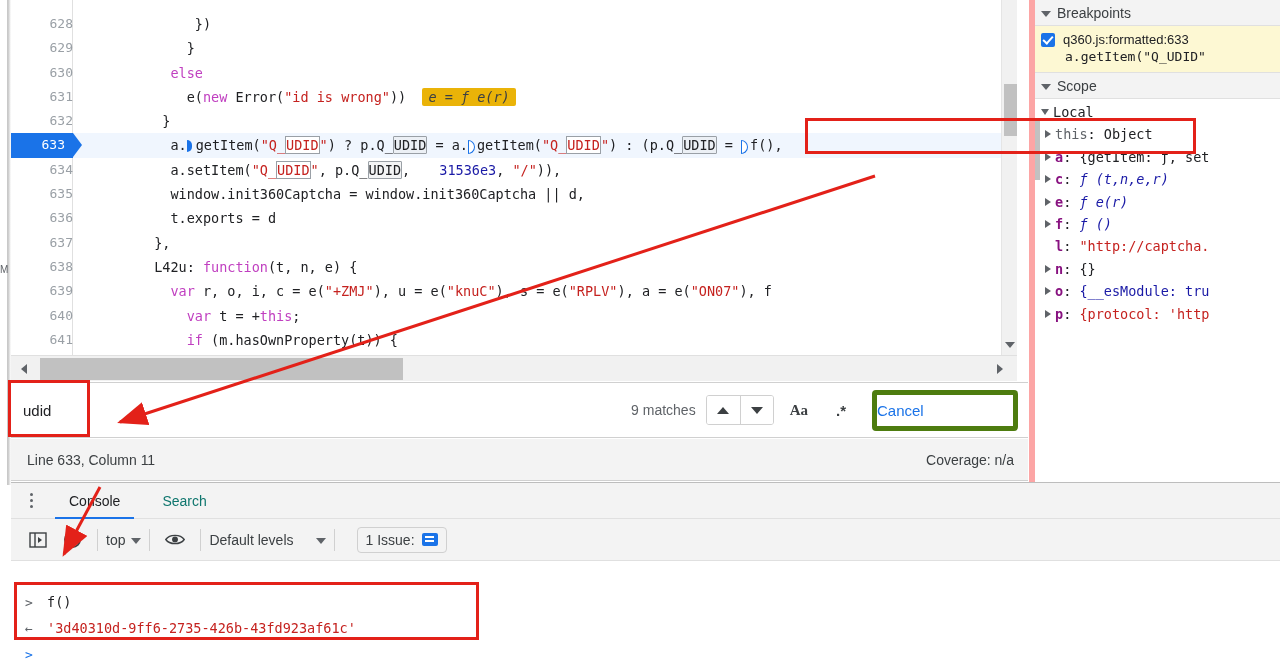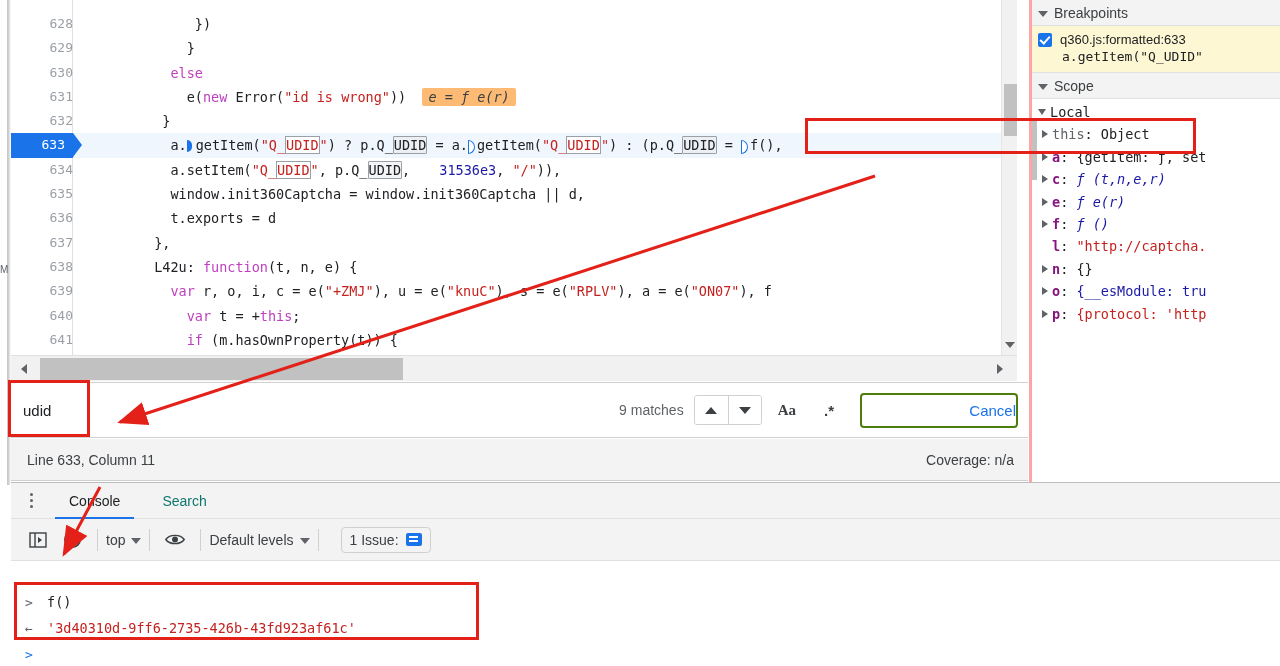--- a/index.html
+++ b/index.html
@@ -69,21 +69,21 @@
   .pl  { color: #202124; }
 
   .tok-box {
     border: 1px solid #9aa0a6; background: #e8eaed88;
     padding: 0 0px; border-radius: 1px;
   }
   .tok-box-active {
     border: 1px solid #9aa0a6; background: #ffffff;
   }
   .inline-eval {
-    background: #fdba74; color: #3c4043; padding: 1px 6px; border-radius: 2px;
+    background: #eab308; color: #3c4043; padding: 1px 6px; border-radius: 2px;
     font-style: italic;
   }
   .step-marker {
     display: inline-block; width: 9px; height: 13px; vertical-align: -2px;
     position: relative;
   }
   .step-marker::before {
     content:""; position:absolute; left:0; top:1px;
     width:5px; height:12px; background:#1a73e8;
     border-radius: 0 7px 7px 0;
@@ -148,37 +148,37 @@
   }
   .navbtn + .navbtn { border-left: 1px solid #d0d0d0; }
   .chev { width: 0; height: 0; }
   .chev.up { border-left:6px solid transparent; border-right:6px solid transparent; border-bottom:7px solid #3c4043; }
   .chev.down { border-left:6px solid transparent; border-right:6px solid transparent; border-top:7px solid #3c4043; }
   .toggle-aa { font-weight: bold; font-size: 15px; color:#3c4043; margin-right: 28px; cursor:pointer;
                font-family:"Liberation Serif", serif; }
   .toggle-regex { font-weight: bold; font-size: 15px; color:#3c4043; margin-right: 26px; cursor:pointer;
                   font-family:"Liberation Sans", sans-serif;}
   .cancel-btn {
-    border: 2px solid #4d7c0f; border-radius: 4px; background: #fff;
-    color: #1a73e8; font-size: 15px; padding: 7px 0; width: 158px; text-align:right;
+    border: 5px solid #4d7c0f; border-radius: 4px; background: #fff;
+    color: #1a73e8; font-size: 15px; padding: 7px 0; width: 146px; text-align:left;
     margin-right: 10px; cursor: pointer;
   }
 
   
   .statusbar {
     position: absolute; left: 11px; top: 439px; width: 1017px; height: 42px;
     background: #f3f3f3; border-bottom: 1px solid #d0d0d0;
     display: flex; align-items: center; justify-content: space-between;
     padding: 0 14px 0 16px; font-size: 14px; color: #3c4043;
   }
 
   
   .right-panel {
     position: absolute; left: 1029px; top: 0; width: 251px; height: 485px;
-    background: #ffffff; border-left: 3px solid #fca5a5; overflow: hidden;
+    background: #ffffff; border-left: 6px solid #fca5a5; overflow: hidden;
   }
   .panel-header {
     height: 26px; display:flex; align-items:center; gap:6px;
     padding-left: 6px; font-size: 14px; color: #3c4043;
     background: #f3f3f3; border-bottom: 1px solid #e0e0e0;
   }
   .tri {
     width:0;height:0;border-left:5px solid transparent;border-right:5px solid transparent;
     border-top:6px solid #5f6368; margin-top:2px;
   }
@@ -250,21 +250,21 @@
   }
   .ctbtn { width: 34px; height: 42px; display:flex; align-items:center; justify-content:center; cursor:pointer; }
   .sep { width:1px;height:22px;background:#d0d0d0;margin:0 8px; }
   .ctx-select { font-size: 14px; color:#3c4043; display:flex; align-items:center; gap:6px; cursor:pointer; }
   .filter-input {
     flex: 1; height: 28px; border: 1px solid #d0d0d0; border-radius: 3px;
     margin-left: 10px; margin-right: 10px; padding: 0 10px;
     font-size: 14px; color: #202124; outline:none; background:#fff;
     font-family: "Liberation Sans", sans-serif;
   }
-  .levels { font-size: 14px; color:#3c4043; display:flex; align-items:center; gap:6px; cursor:pointer; white-space:nowrap;}
+  .levels { font-size: 14px; color:#3c4043; display:flex; align-items:center; gap:22px; cursor:pointer; white-space:nowrap;}
   .issues {
     display:flex; align-items:center; gap:7px; font-size:14px; color:#3c4043;
     border:1px solid #d0d0d0; border-radius:4px; padding:4px 8px; margin-left:14px; cursor:pointer;
     white-space: nowrap;
   }
   .issue-ico { width:16px;height:13px;background:#1a73e8;border-radius:2px;position:relative; }
   .issue-ico::after{content:"";position:absolute;left:3px;top:3px;width:9px;height:1.6px;background:#fff;
                     box-shadow:0 4px 0 #fff;}
   .console-body {
     position:absolute; left:0; top:106px; right:0; bottom:0; background:#fff;

